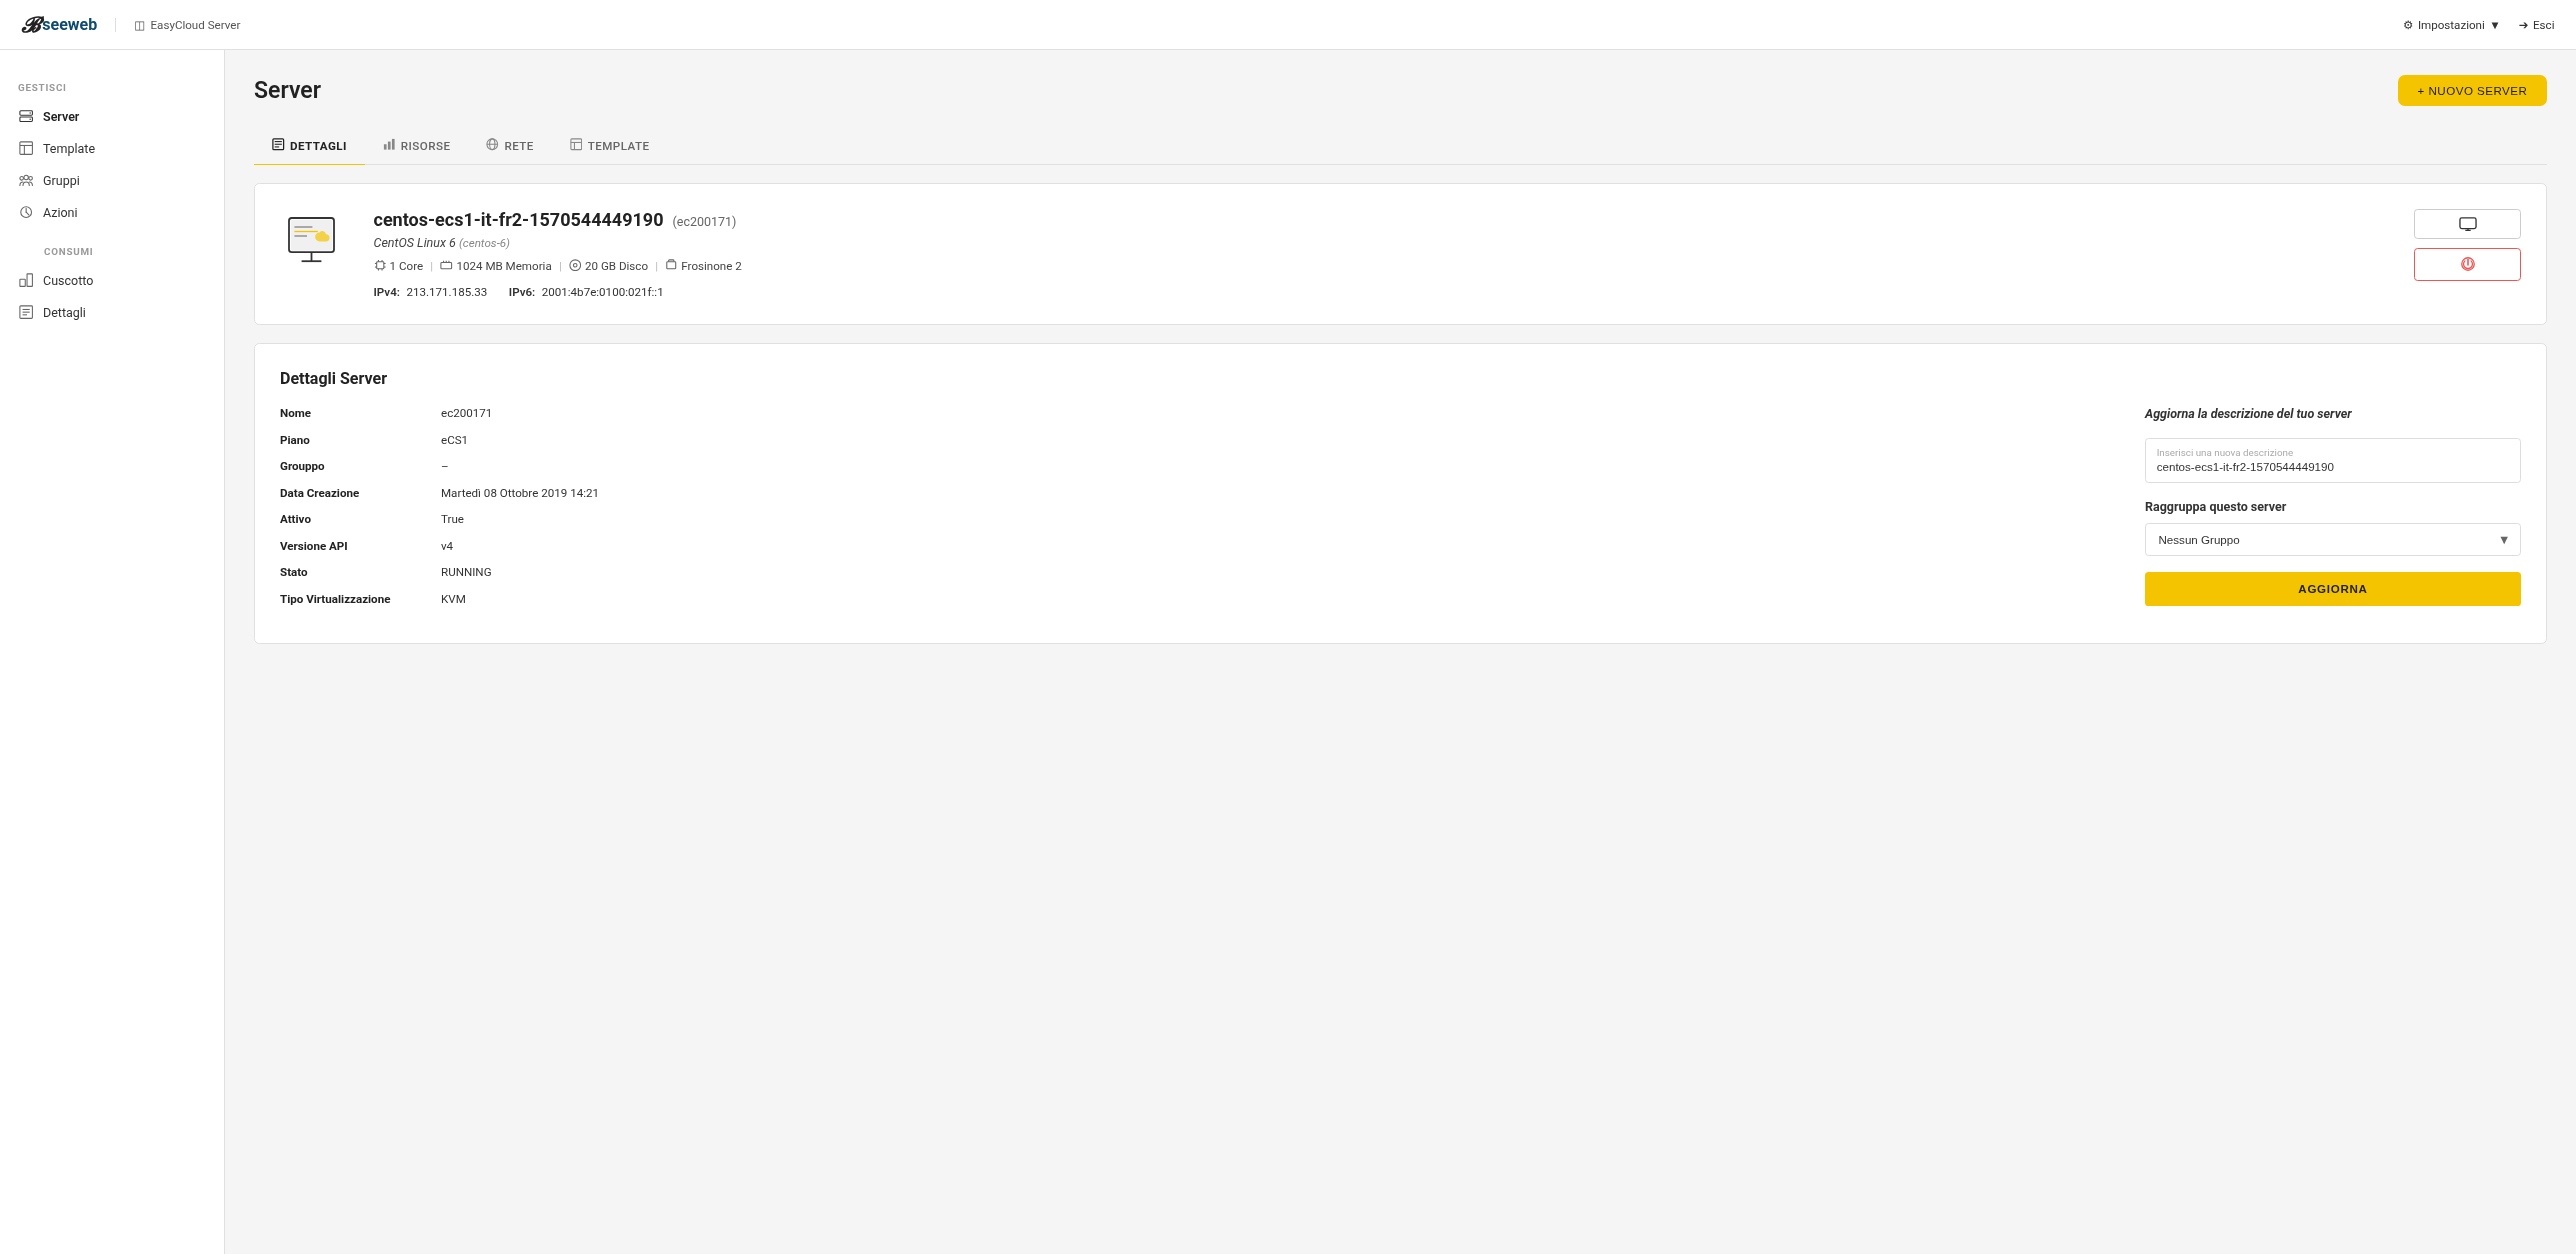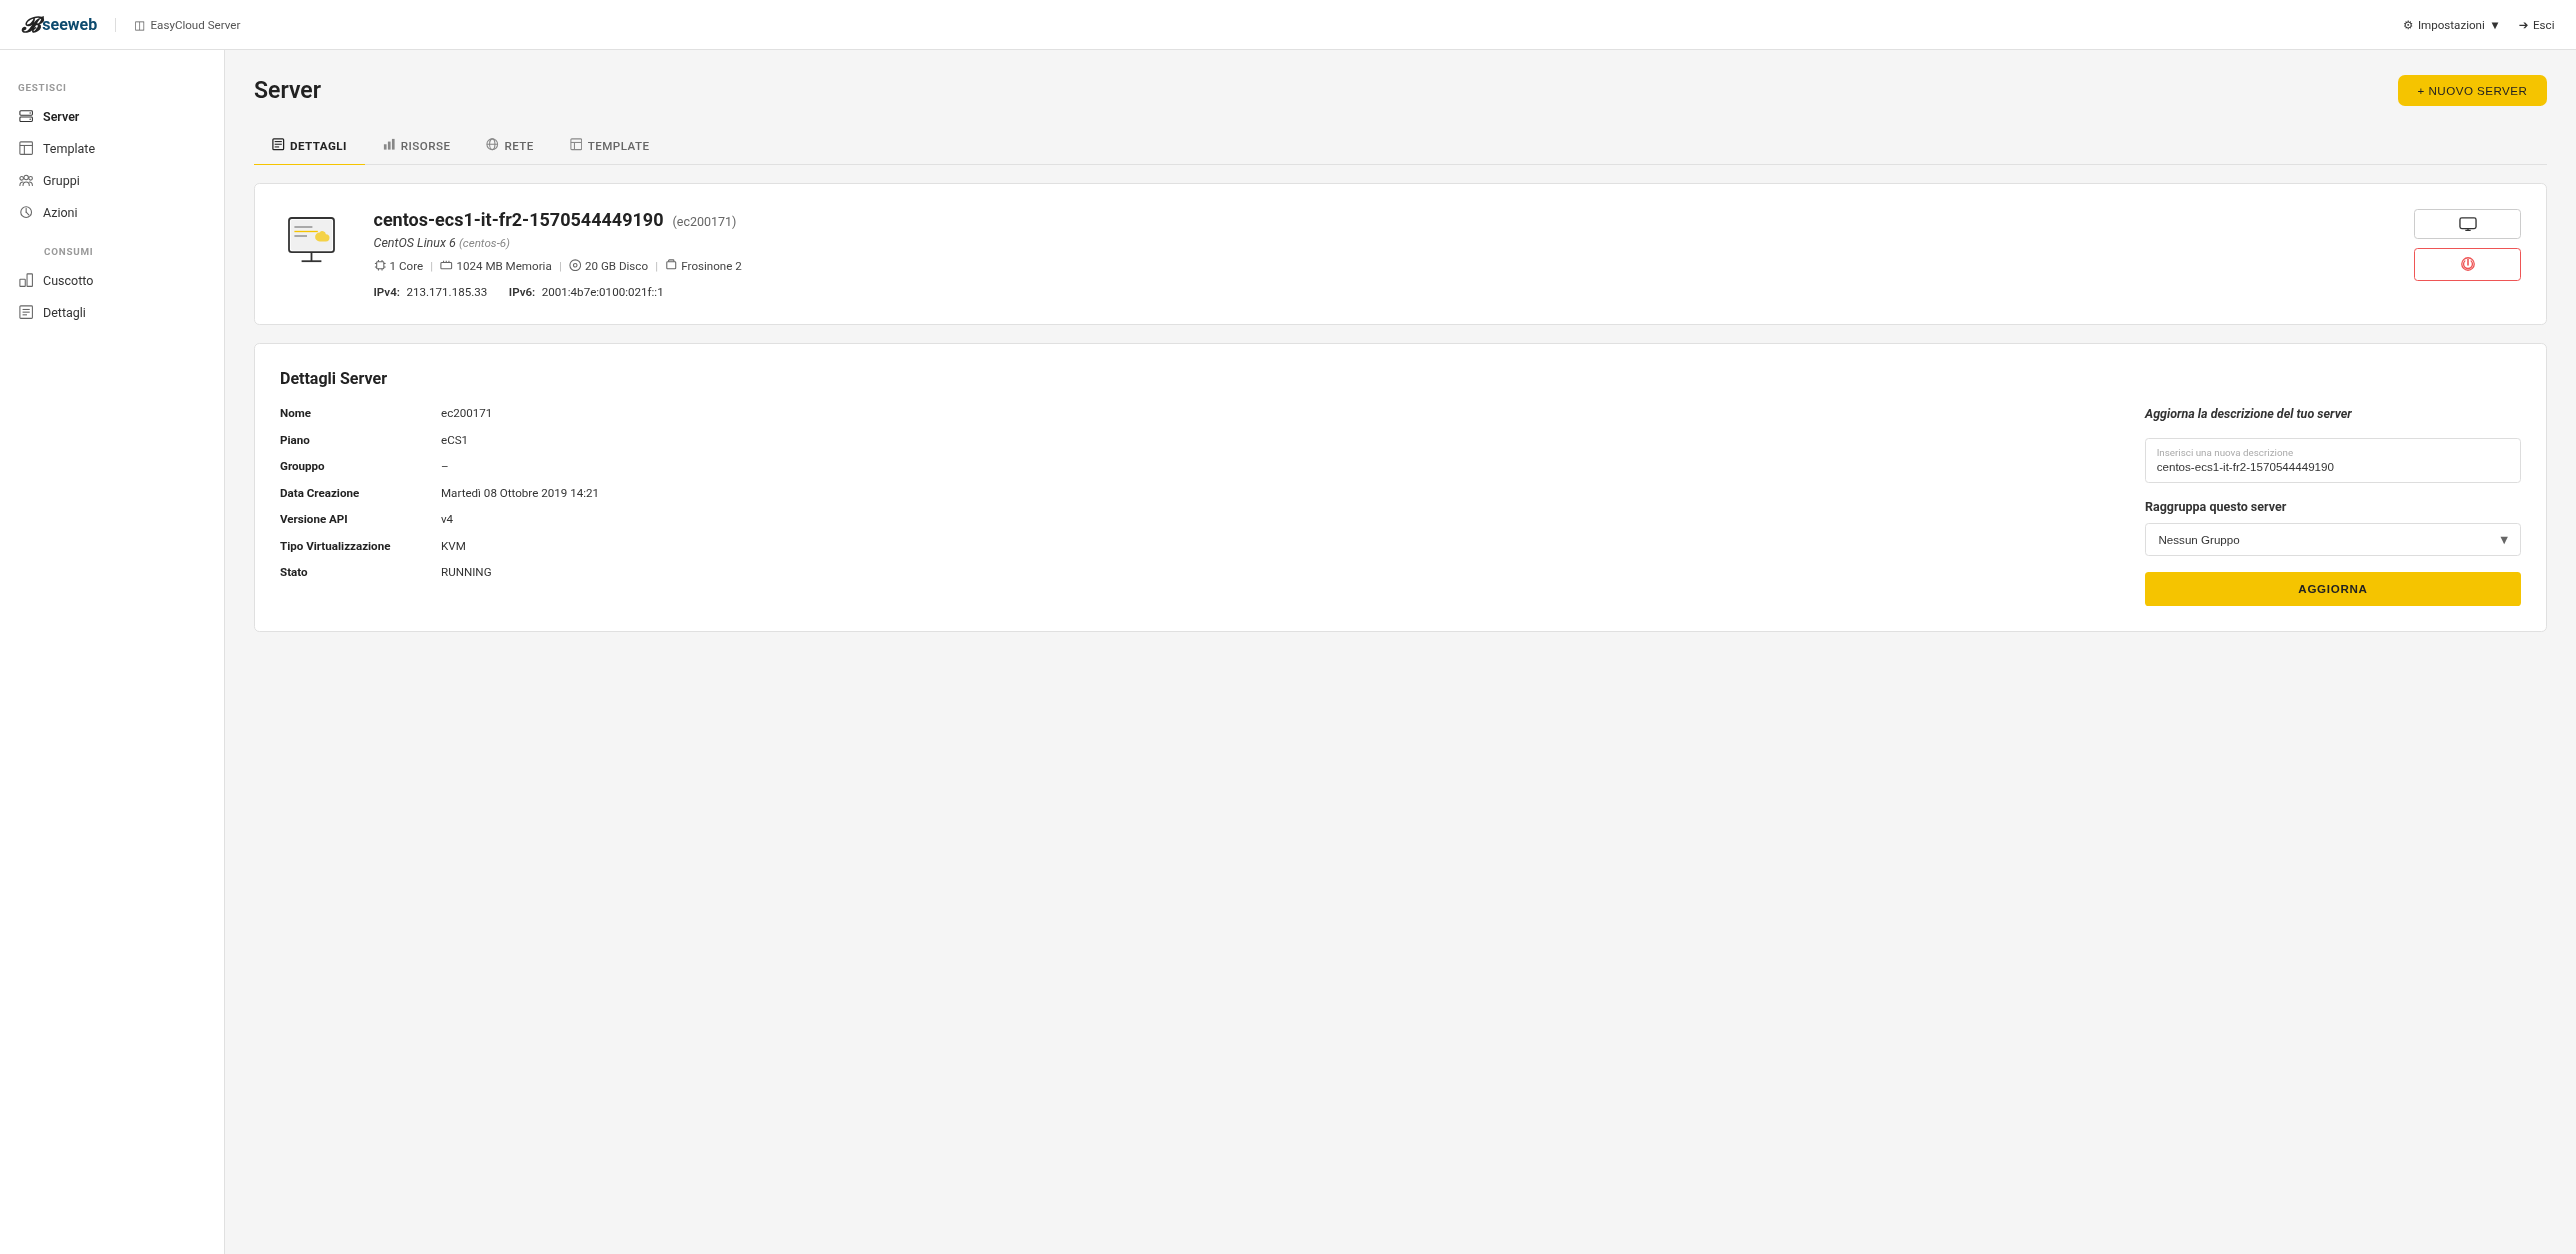--- a/index.html
+++ b/index.html
@@ -377,30 +377,34 @@
           </div>
           <div class="details-row">
             <span class="details-label">Grouppo</span>
             <span class="details-value">–</span>
           </div>
           <div class="details-row">
             <span class="details-label">Data Creazione</span>
             <span class="details-value">Martedì 08 Ottobre 2019 14:21</span>
           </div>
           <div class="details-row">
+            <span class="details-label">Attivo</span>
+            <span class="details-value">True</span>
+          </div>
+          <div class="details-row">
             <span class="details-label">Versione API</span>
             <span class="details-value">v4</span>
           </div>
           <div class="details-row">
+            <span class="details-label">Stato</span>
+            <span class="details-value">RUNNING</span>
+          </div>
+          <div class="details-row">
             <span class="details-label">Tipo Virtualizzazione</span>
             <span class="details-value">KVM</span>
-          </div>
-          <div class="details-row">
-            <span class="details-label">Stato</span>
-            <span class="details-value">RUNNING</span>
           </div>
         </div>
 
         <div class="details-form">
           <div class="form-section-title">Aggiorna la descrizione del tuo server</div>
           <div class="form-input-wrap">
             <div class="form-input-label">Inserisci una nuova descrizione</div>
             <input class="form-input" type="text" value="centos-ecs1-it-fr2-1570544449190" style="">
           </div>
           <div class="form-section-title2">Raggruppa questo server</div>

